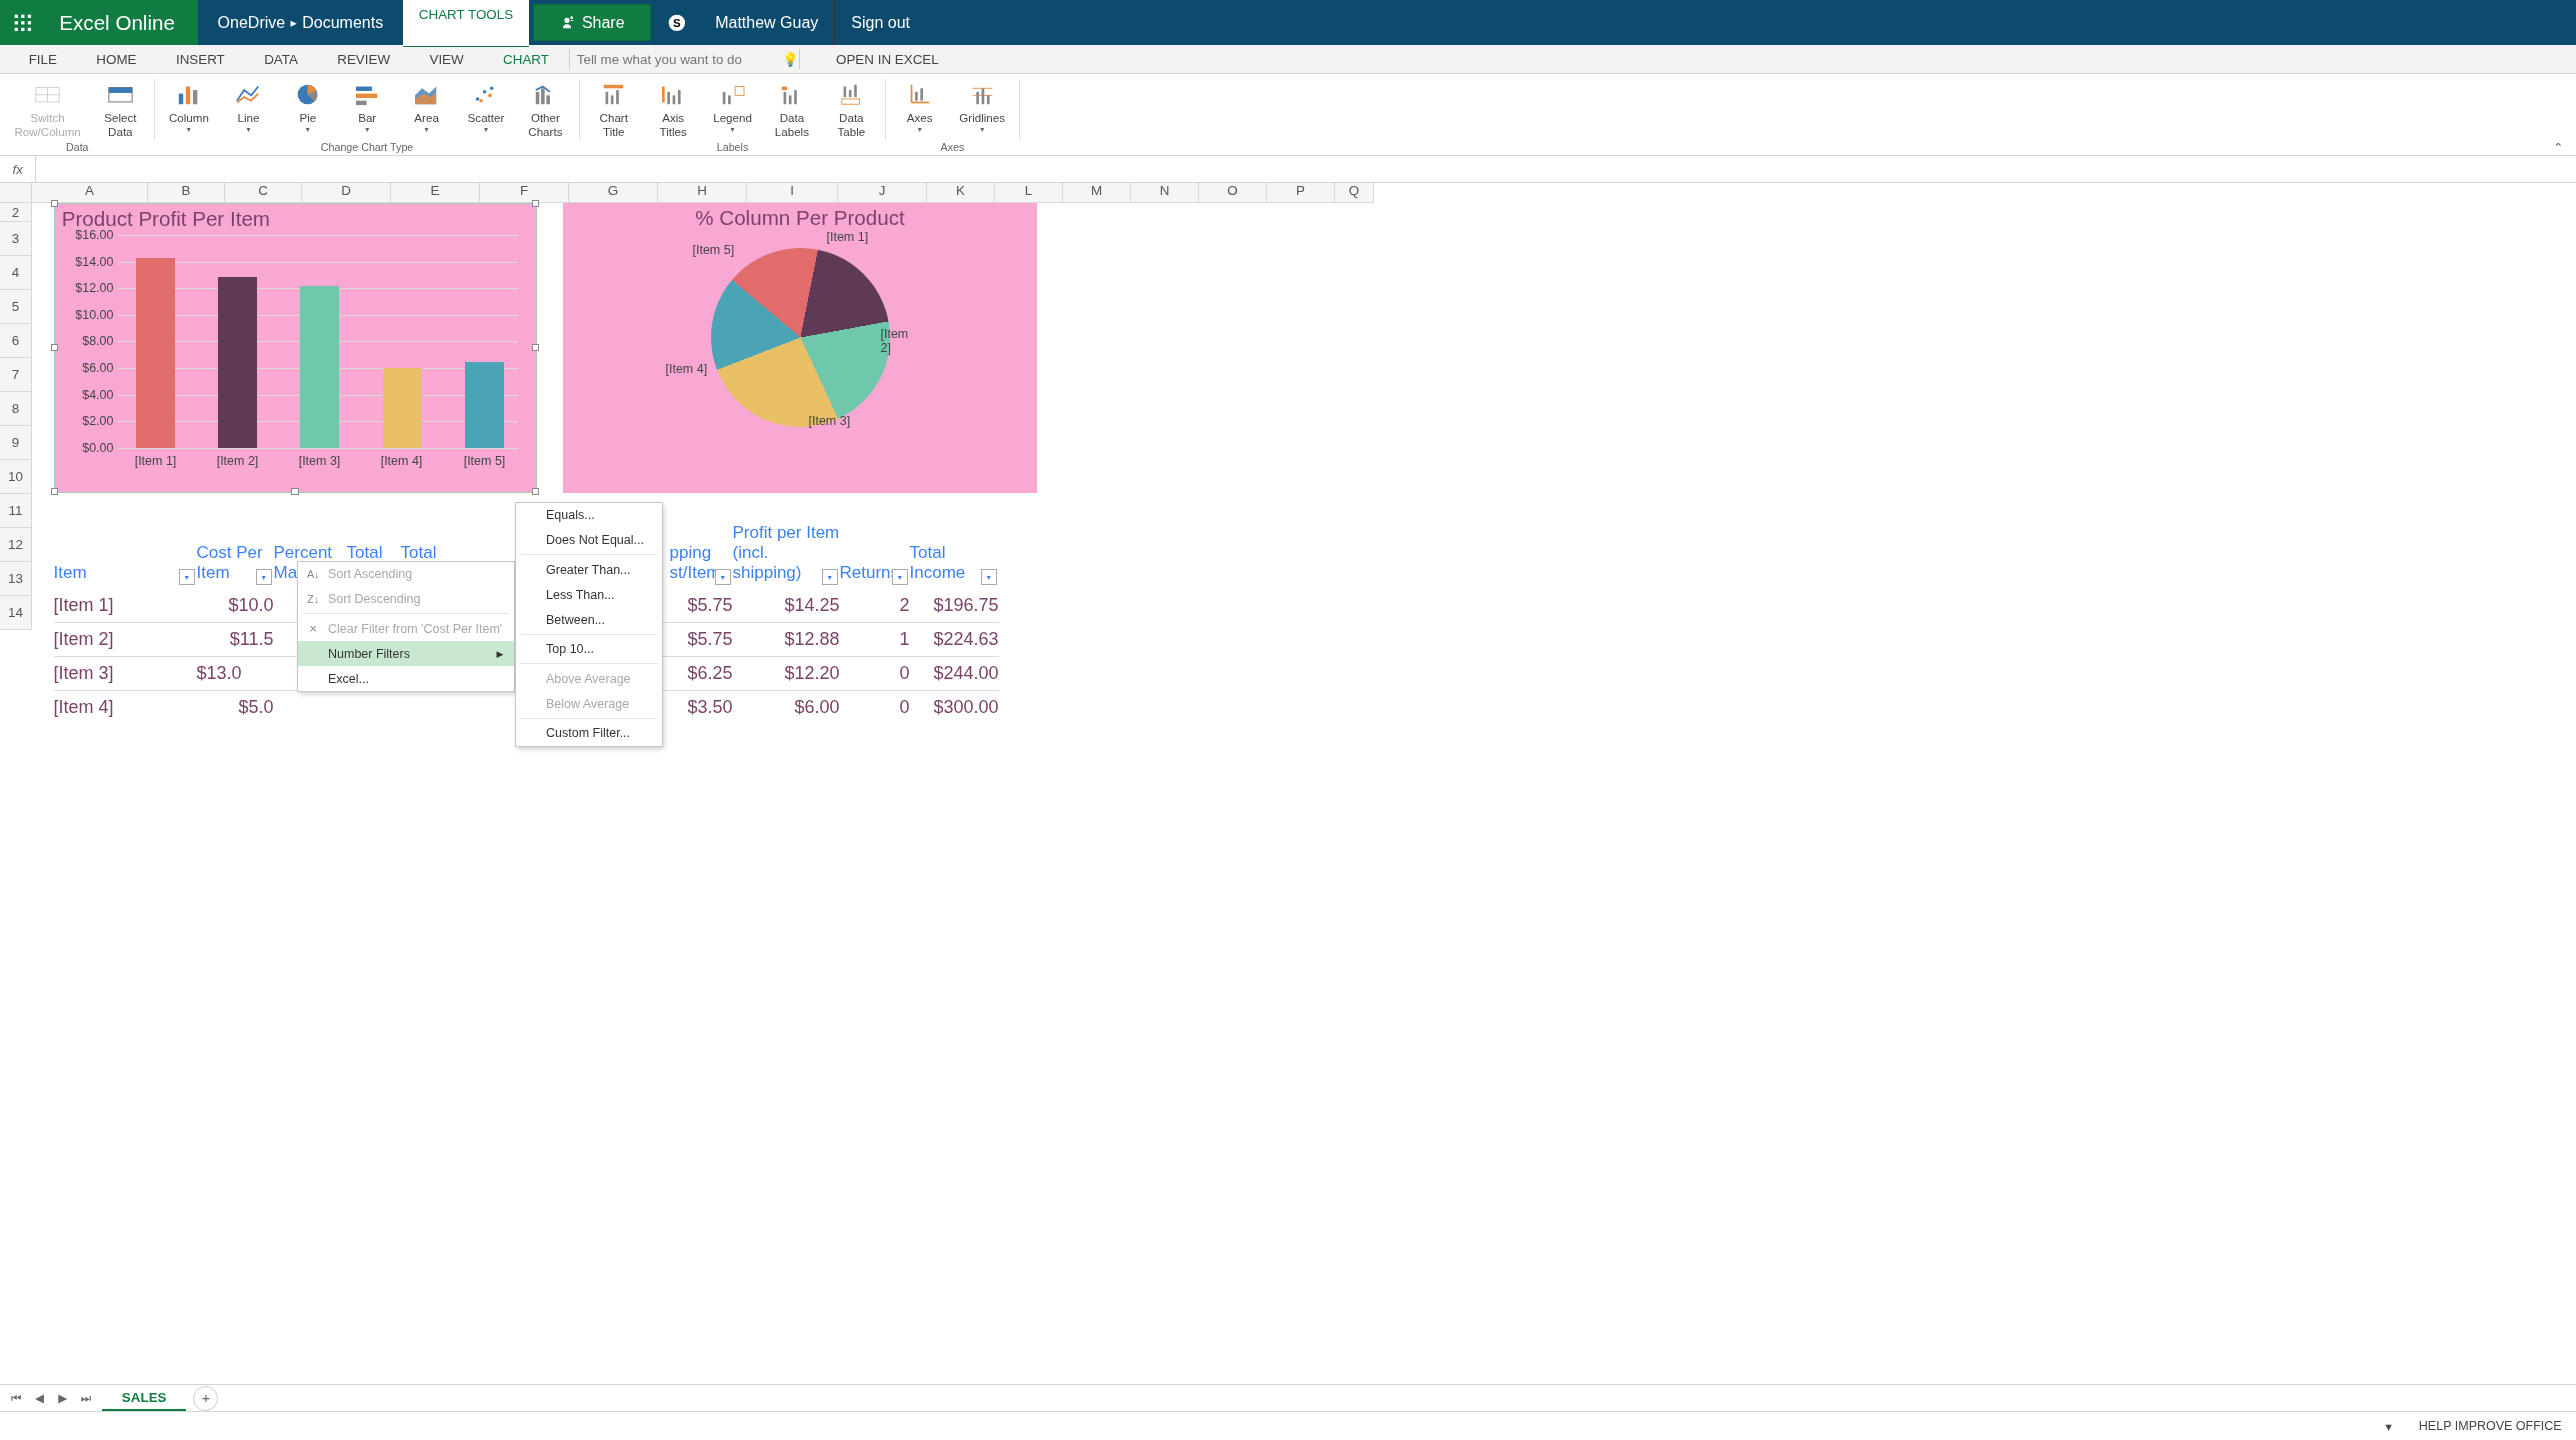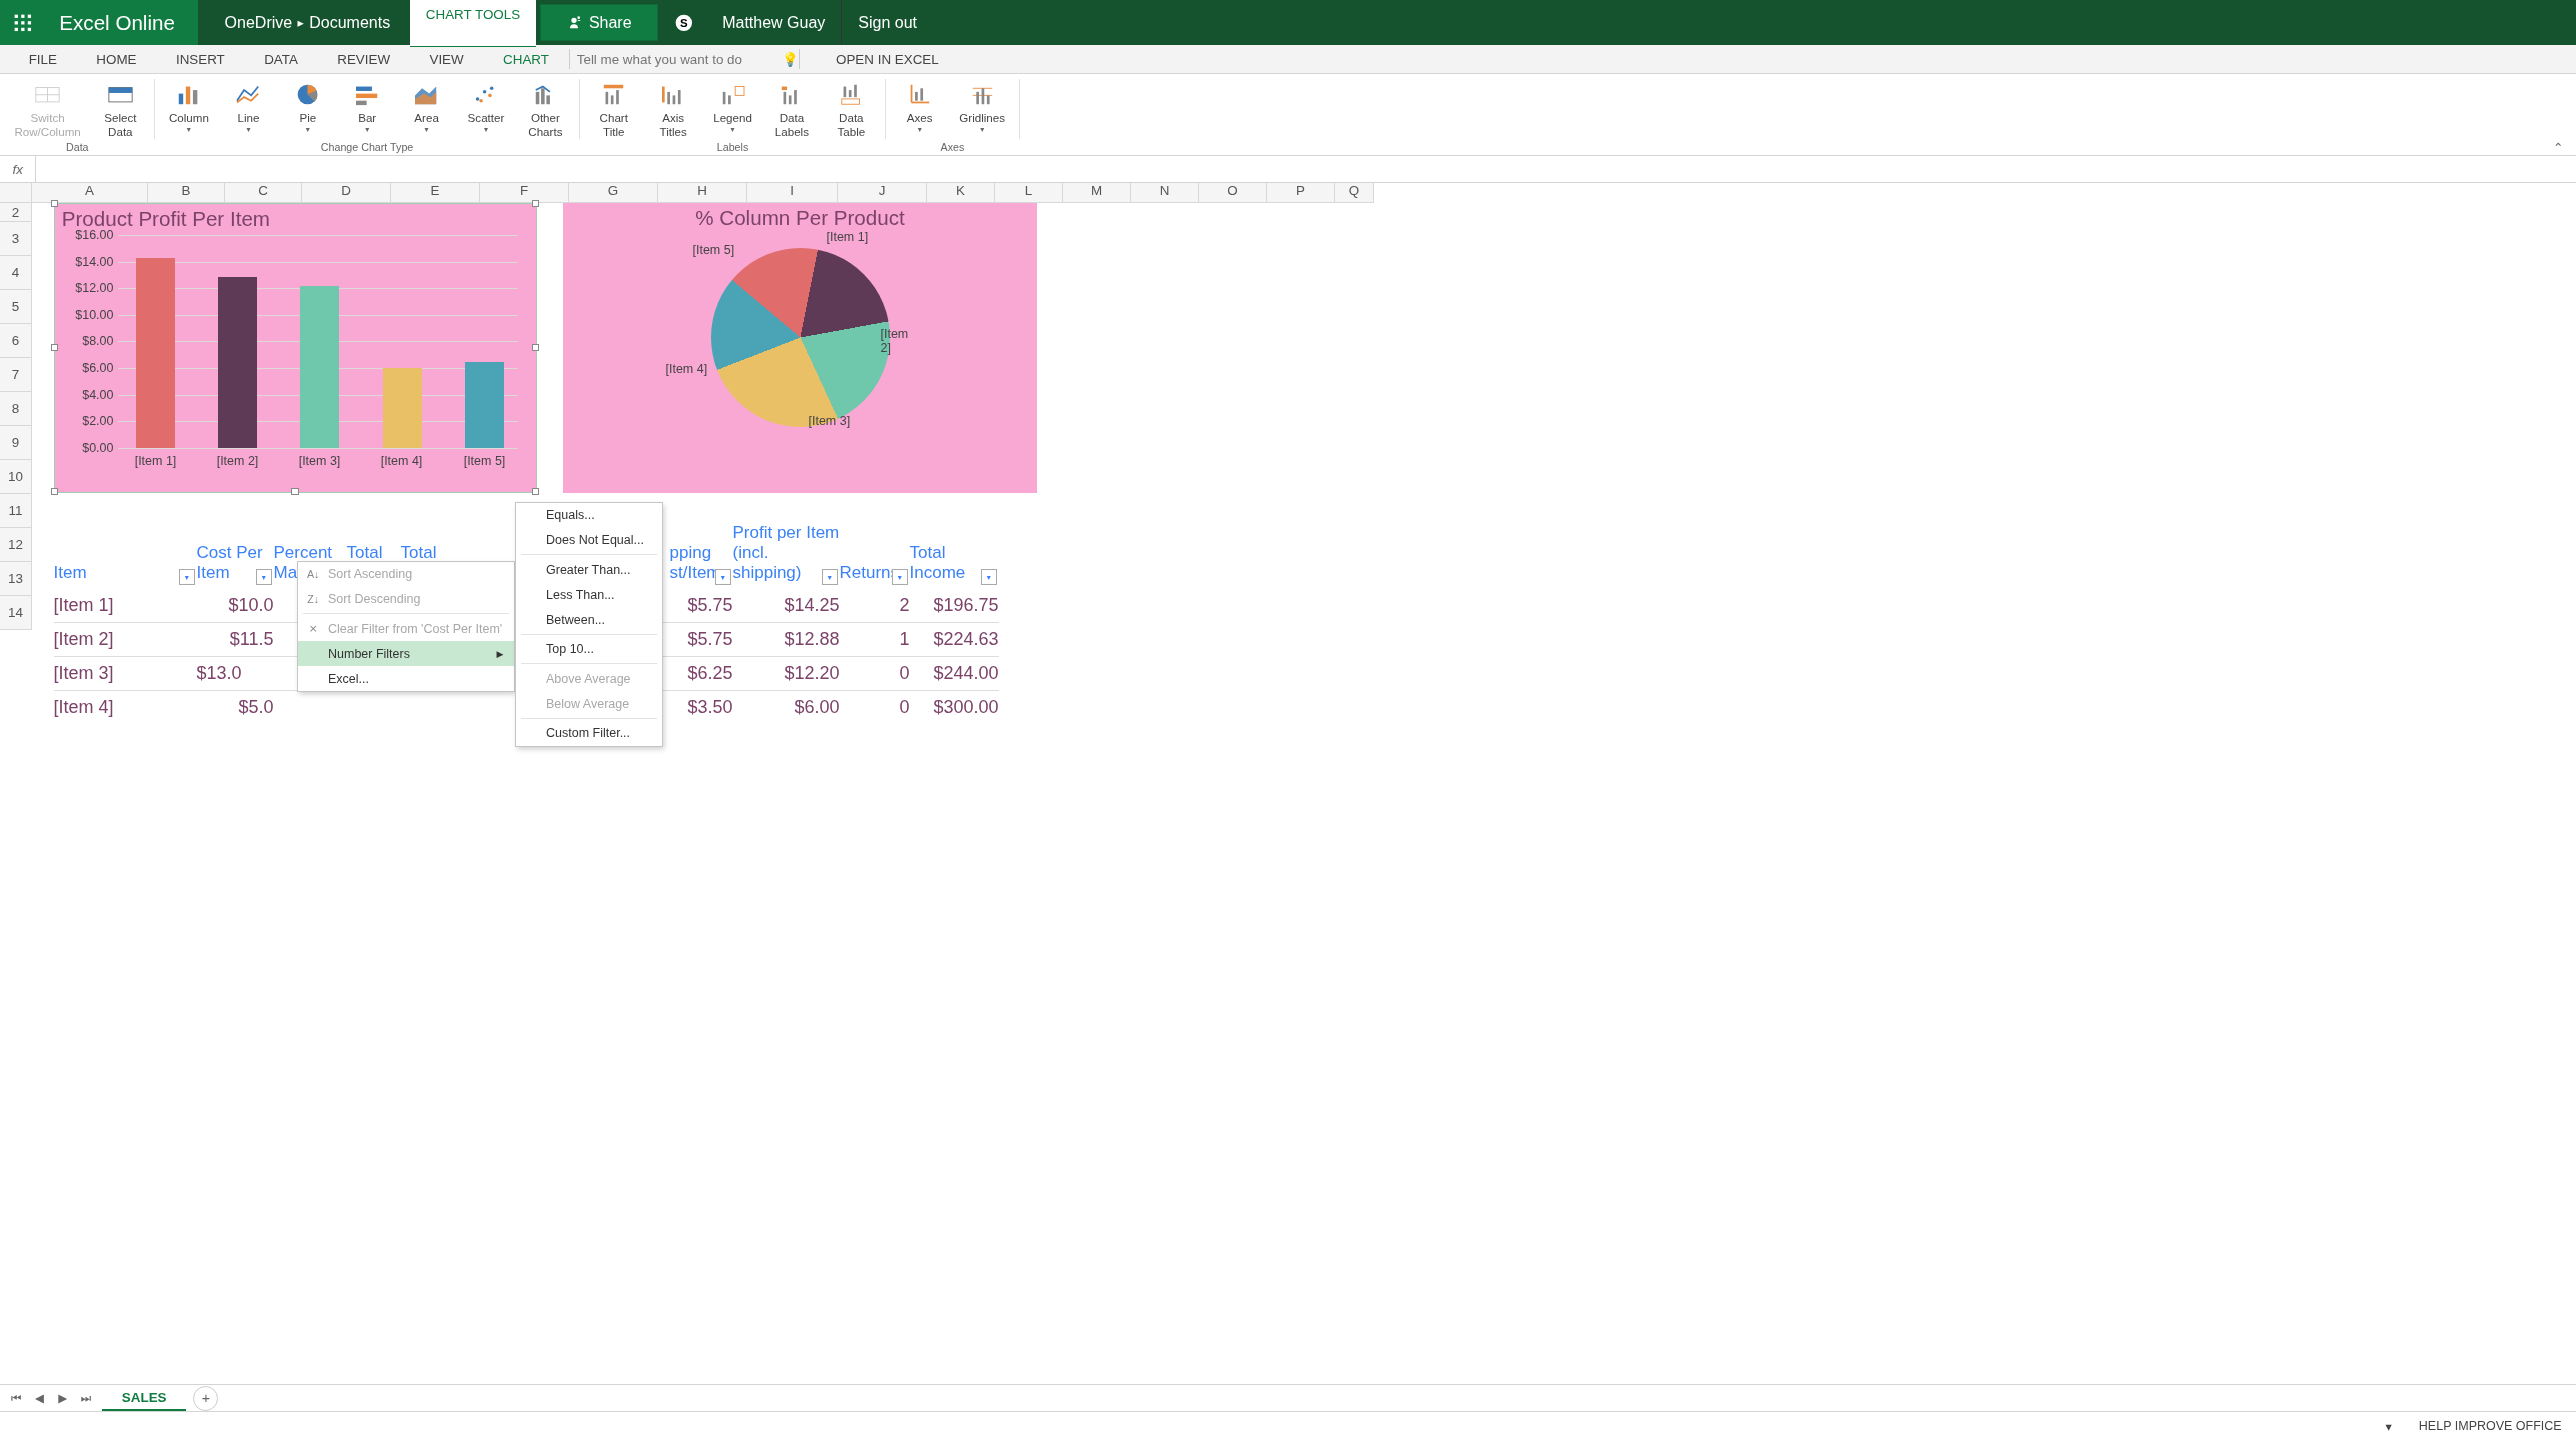--- a/index.html
+++ b/index.html
@@ -1,23 +1,23 @@
 <!DOCTYPE html>
 <html style="font-size:14.3px"><head>
 <meta charset="utf-8">
 <style>
 * { margin: 0; padding: 0; box-sizing: border-box; font-family: "Segoe UI", Arial, sans-serif; }
 body { background: #fff; overflow: hidden; width: 2576px; height: 1440px; transform-origin: 0 0; }
 
 
-.titlebar { display:flex; align-items:stretch; height:45px; background:#14532d; color:#fff; }
+.titlebar { display:flex; align-items:stretch; height:45px; background:#0c4a6e; color:#fff; }
 .app-launcher { width:45px; display:flex; align-items:center; justify-content:center; background:#107c41; }
 .app-launcher svg { width:19.7px; height:19.7px; }
 .app-name { background:#107c41; display:flex; align-items:center; padding:0 23px 0 14.3px; font-size:20.6px; font-weight:300; color:#fff; }
-.breadcrumb { display:flex; align-items:center; padding:0 19.7px; font-size:16px;margin-left:7px; }
+.breadcrumb { display:flex; align-items:center; padding:0 19.7px; font-size:16px; }
 .breadcrumb .caret { margin:0 5.4px; font-size:12.5px; }
 .chart-tools-tab { background:#fff; color:#107c41; padding:7.2px 16px 0; font-size:13.4px; display:flex; align-items:flex-start; border-bottom:1.8px solid #107c41; margin-bottom:-1.8px; }
 .spacer { flex:1; display:flex; align-items:center; justify-content:center; font-size:16px; }
 .share-btn { background:#107c41; border:0.9px solid #0e6a38; margin:3.6px; padding:0 25px; display:flex; align-items:center; font-size:16px; gap:7.2px; }
 .skype-box { width:45px; display:flex; align-items:center; justify-content:center; }
 .userbox { display:flex; align-items:center; padding:0 16px; font-size:16px; }
 .signout { display:flex; align-items:center; padding:0 16px; font-size:16px; border-left:0.9px solid #333; }
 
 .ribbon-tabs { display:flex; align-items:center; height:29px; background:#f3f3f3; border-bottom:0.9px solid #d4d4d4; font-size:13.4px; color:#444; padding-left:9px; gap:0; }
 .ribbon-tabs .tab { padding:0 19.7px; line-height:29px; }

